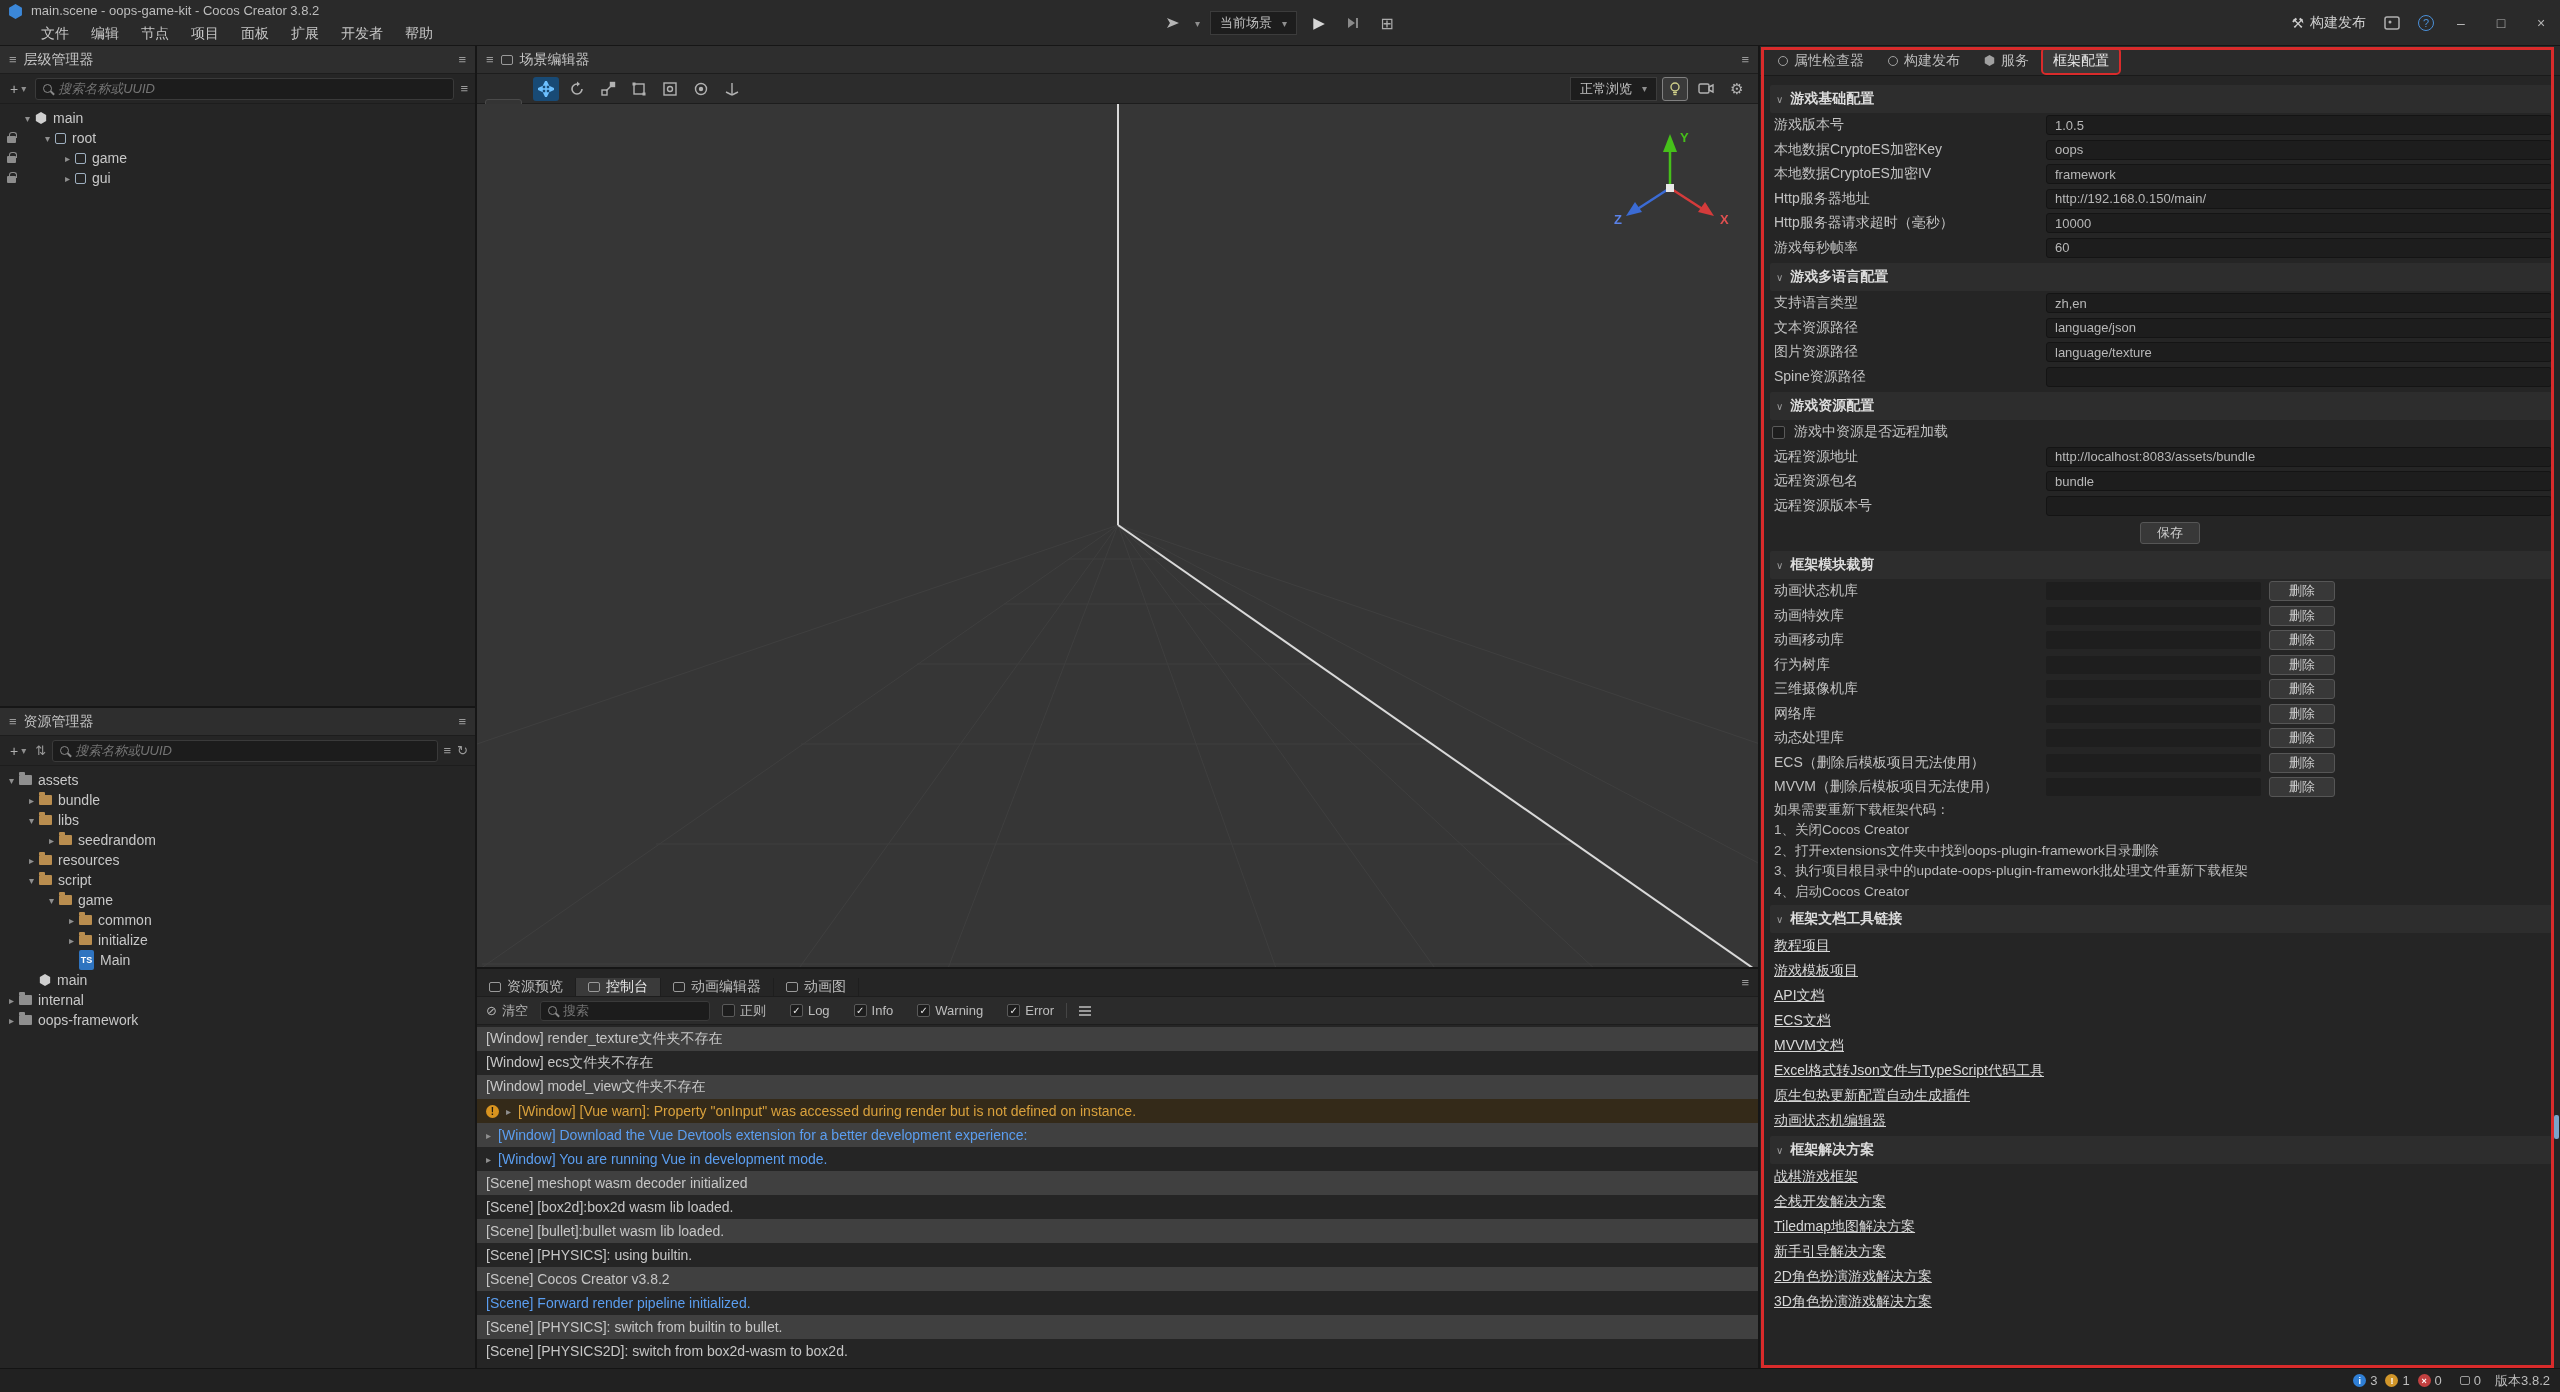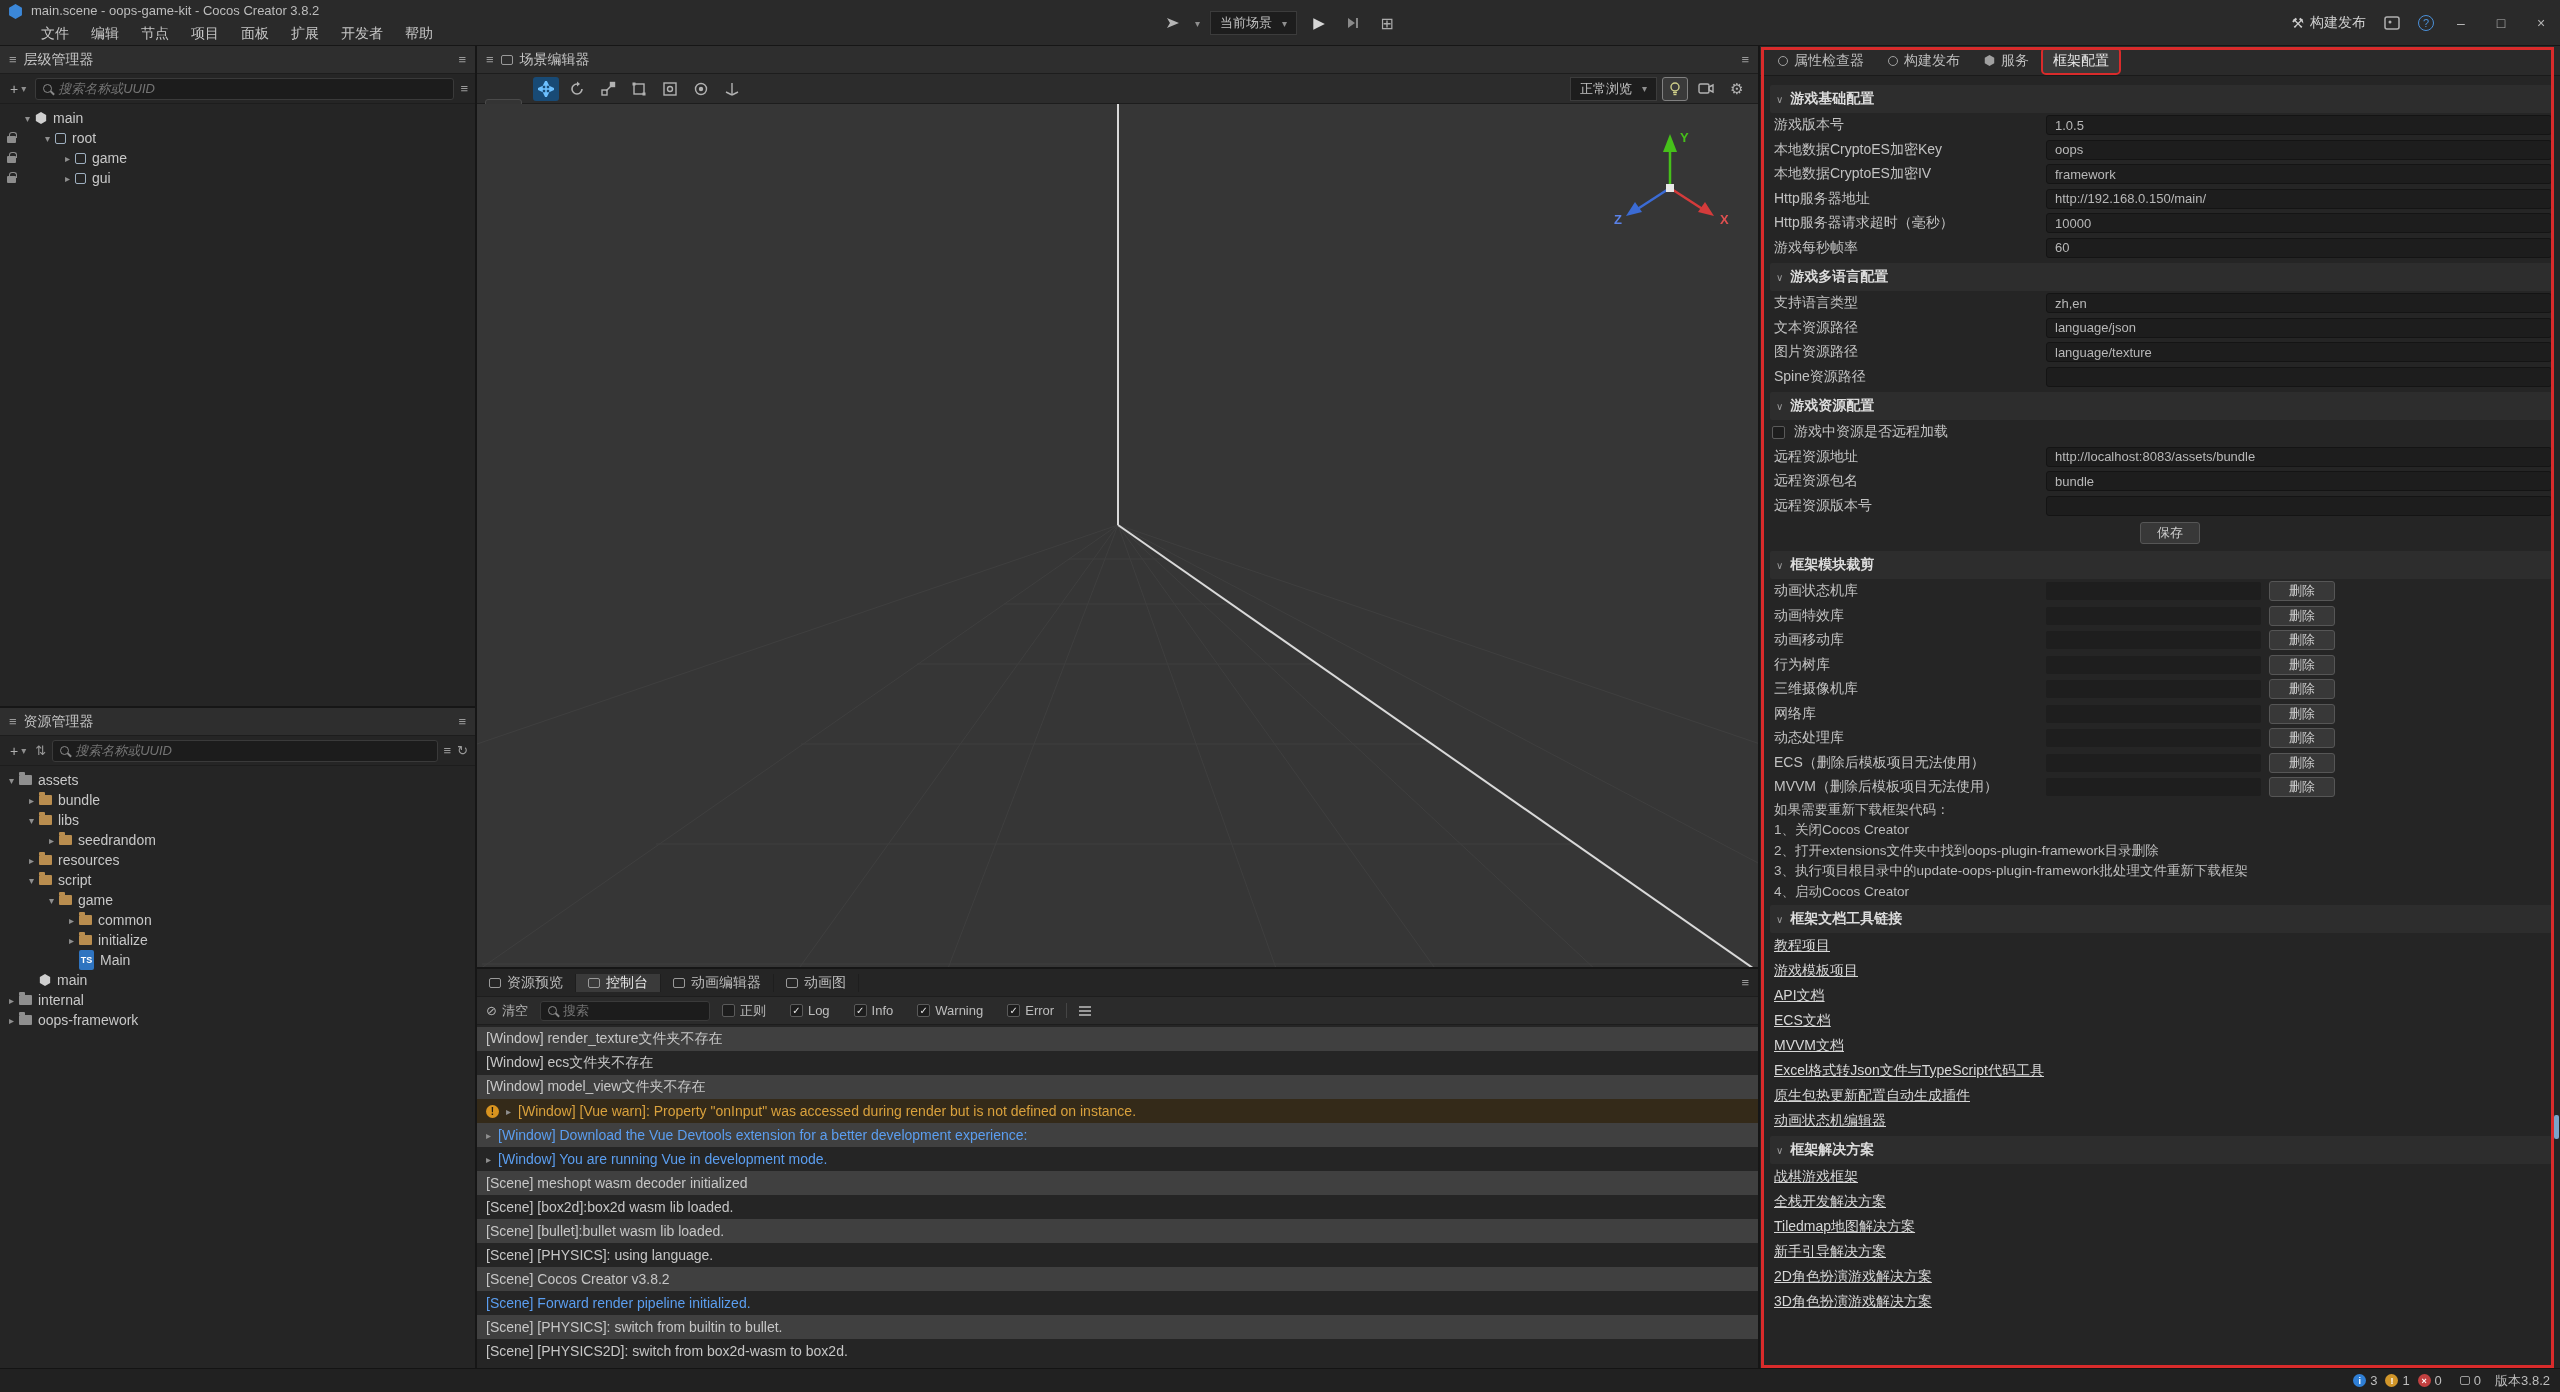--- a/index.html
+++ b/index.html
@@ -68,21 +68,21 @@
   .tool{width:26px;height:24px;display:flex;align-items:center;justify-content:center;border-radius:3px;color:#b2b2b2;}
   .tool.active{background:#184a75;color:#6cc0ff;}
   .scene-toolbar .sp{flex:1;}
   .view-icon{width:26px;height:24px;display:flex;align-items:center;justify-content:center;border-radius:3px;color:#b2b2b2;}
   .view-icon.active{border:1px solid #808080;background:#3a3a3a;}
   .viewport{flex:1;position:relative;background:#363636;overflow:hidden;}
   .viewport svg{position:absolute;}
 
   
   .console{flex:1;}
-  .c-tabs{height:28px;background:#252525;display:flex;align-items:center;border-bottom:1px solid #1d1d1d;flex-shrink:0;}
+  .c-tabs{height:28px;background:#252525;display:flex;align-items:flex-end;border-bottom:1px solid #1d1d1d;flex-shrink:0;}
   .c-tab{display:flex;align-items:center;gap:6px;padding:0 12px;font-size:14px;color:#bdbdbd;border-right:1px solid #1e1e1e;}
   .c-tab.active{background:#3a3a3a;color:#e4e4e4;}
   .c-tabs .sp{flex:1;}
   .tab-icn{width:12px;height:10px;border:1px solid #9a9a9a;border-radius:2px;flex-shrink:0;}
   .c-toolbar{height:28px;background:#2b2b2b;border-bottom:1px solid #1d1d1d;display:flex;align-items:center;gap:12px;padding:0 9px;font-size:13px;flex-shrink:0;}
   .clear-btn{display:flex;align-items:center;gap:5px;color:#b5b5b5;}
   .c-search{width:170px;height:20px;background:#1c1c1c;border:1px solid #3a3a3a;border-radius:3px;display:flex;align-items:center;gap:6px;padding:0 7px;}
   .c-search input{flex:1;background:transparent;border:none;outline:none;color:#9a9a9a;font-size:13px;font-family:inherit;min-width:0;}
   .checkbox{width:13px;height:13px;border:1px solid #5a5a5a;background:#1d1d1d;border-radius:2px;display:inline-flex;align-items:center;justify-content:center;font-size:10px;color:#e8e8e8;flex-shrink:0;}
   .filter{display:flex;align-items:center;gap:5px;color:#bdbdbd;}
@@ -553,21 +553,21 @@
             <div class="log-row log odd">
               <span class="log-text">[Scene] meshopt wasm decoder initialized</span>
             </div>
             <div class="log-row log">
               <span class="log-text">[Scene] [box2d]:box2d wasm lib loaded.</span>
             </div>
             <div class="log-row log odd">
               <span class="log-text">[Scene] [bullet]:bullet wasm lib loaded.</span>
             </div>
             <div class="log-row log">
-              <span class="log-text">[Scene] [PHYSICS]: using language.</span>
+              <span class="log-text">[Scene] [PHYSICS]: using builtin.</span>
             </div>
             <div class="log-row log odd">
               <span class="log-text">[Scene] Cocos Creator v3.8.2</span>
             </div>
             <div class="log-row info">
               <span class="log-text">[Scene] Forward render pipeline initialized.</span>
             </div>
             <div class="log-row log odd">
               <span class="log-text">[Scene] [PHYSICS]: switch from builtin to bullet.</span>
             </div>

